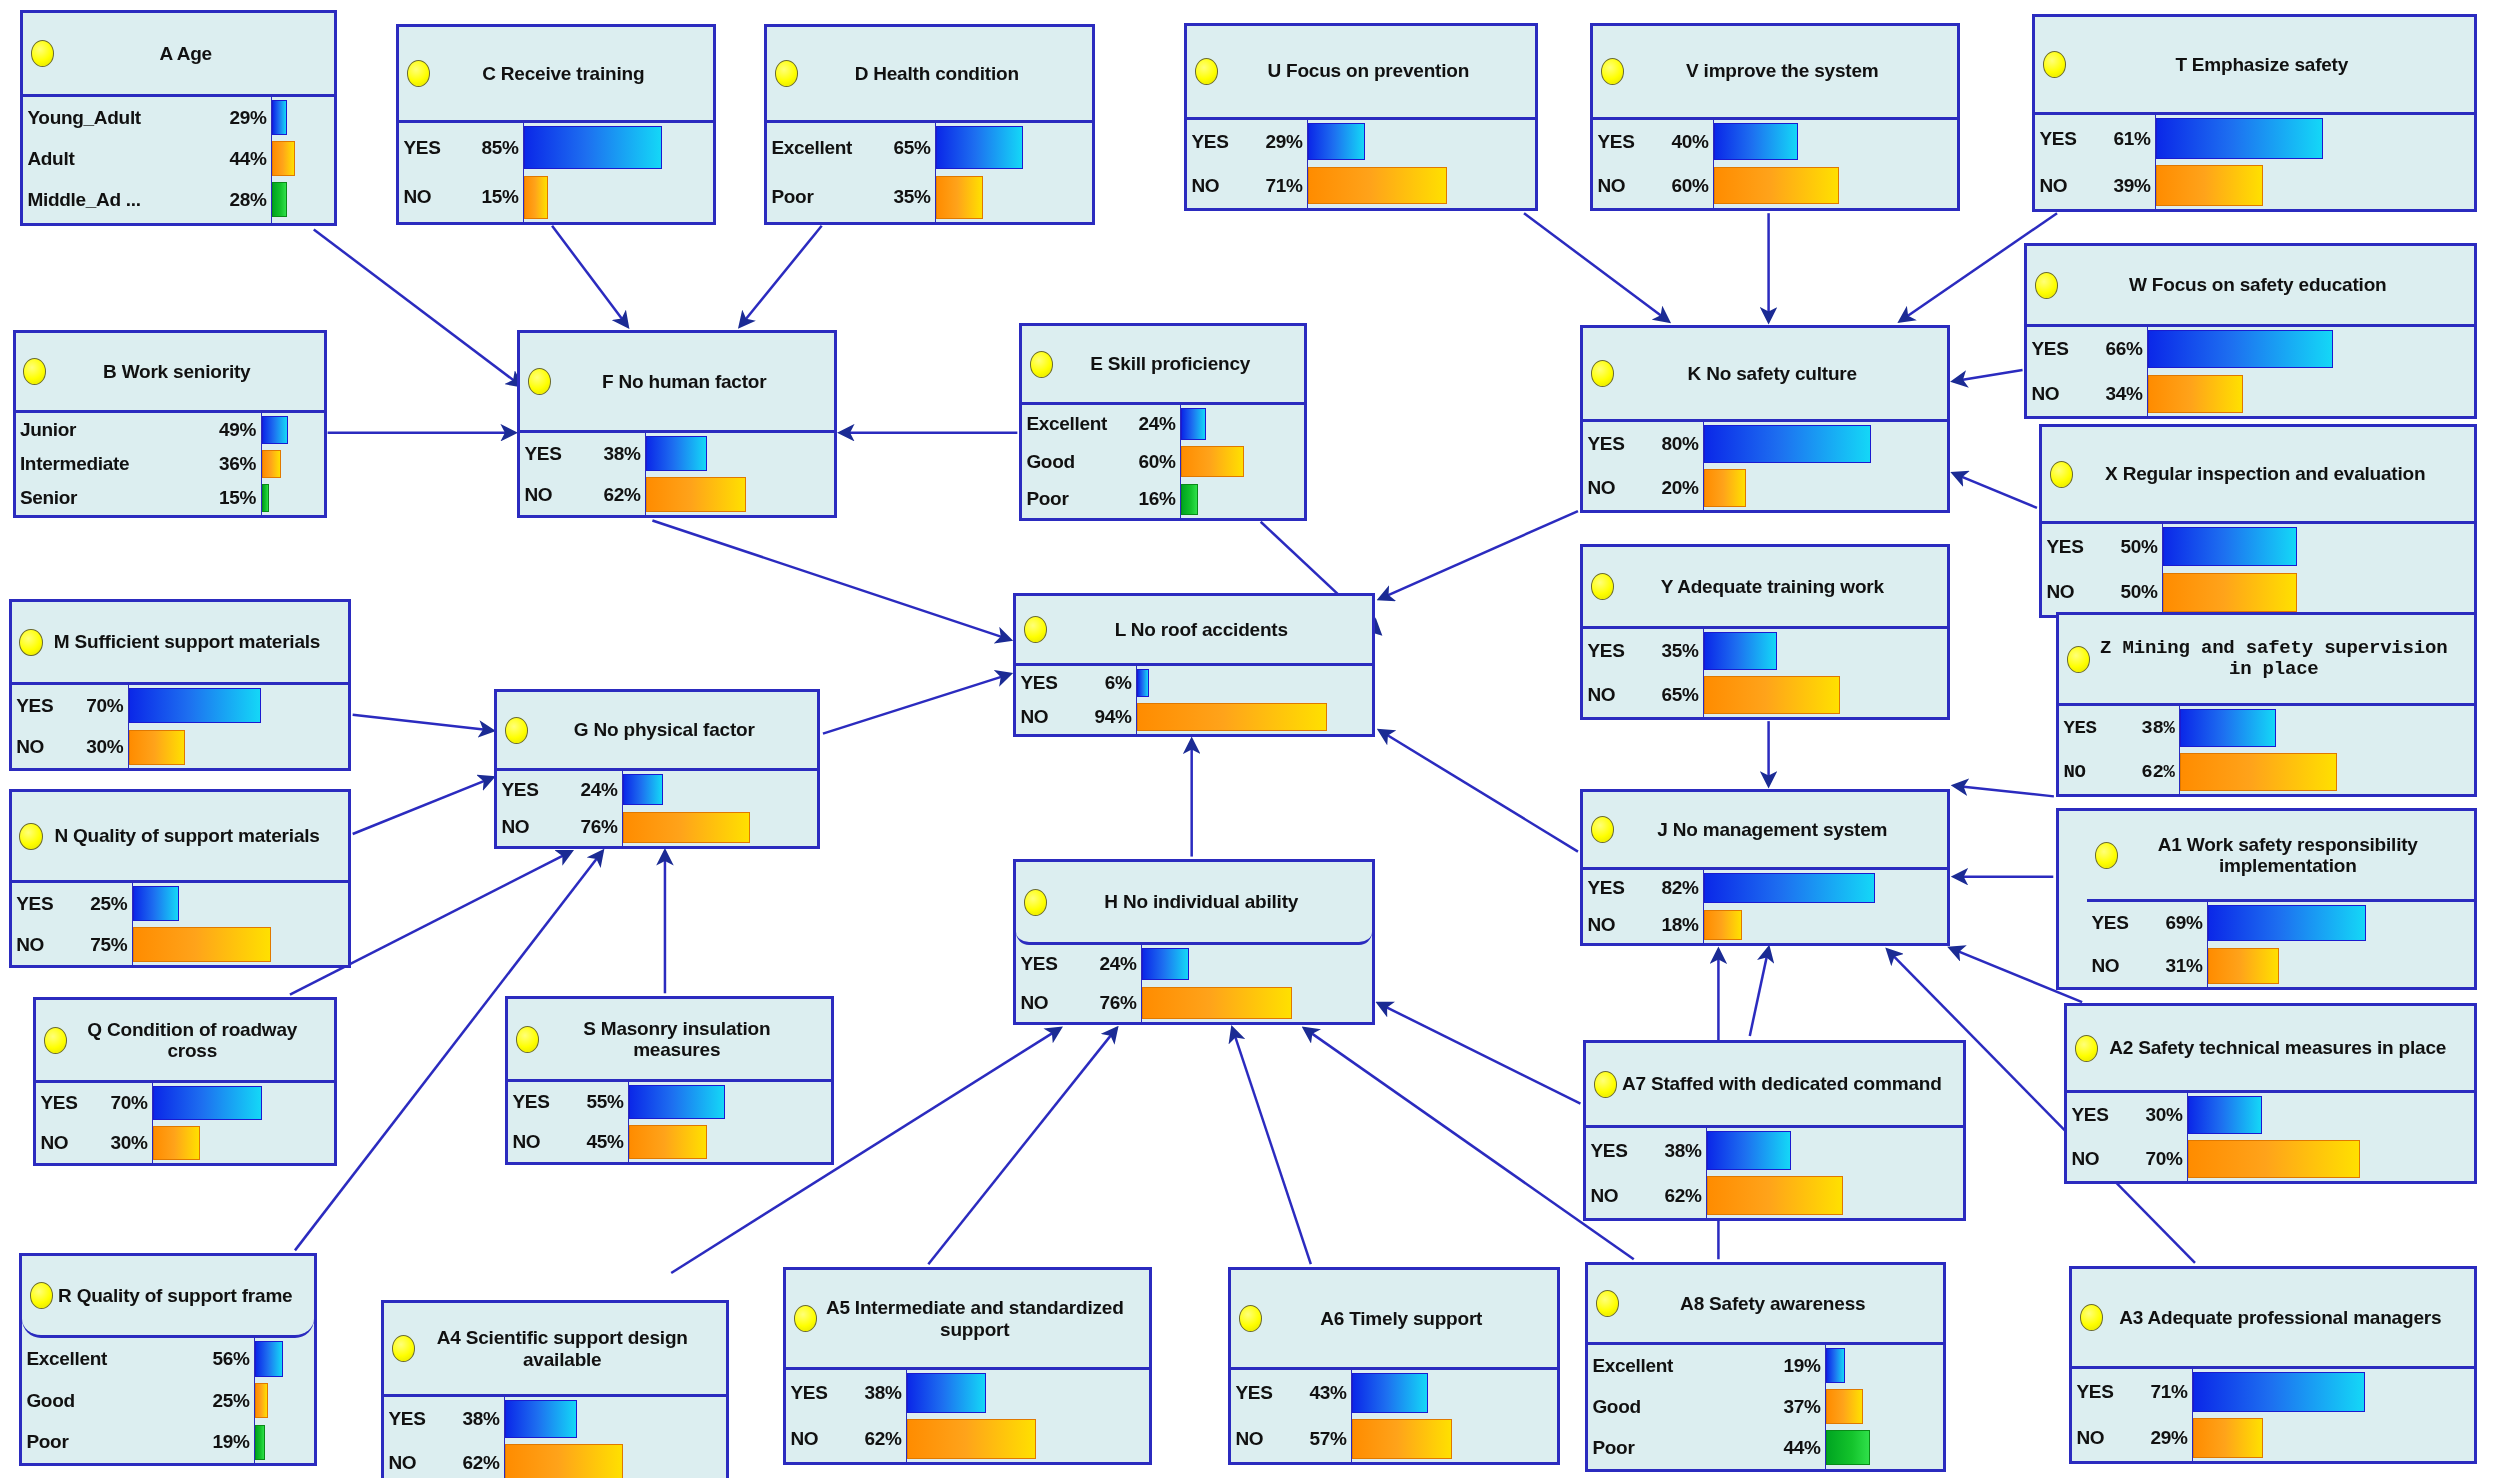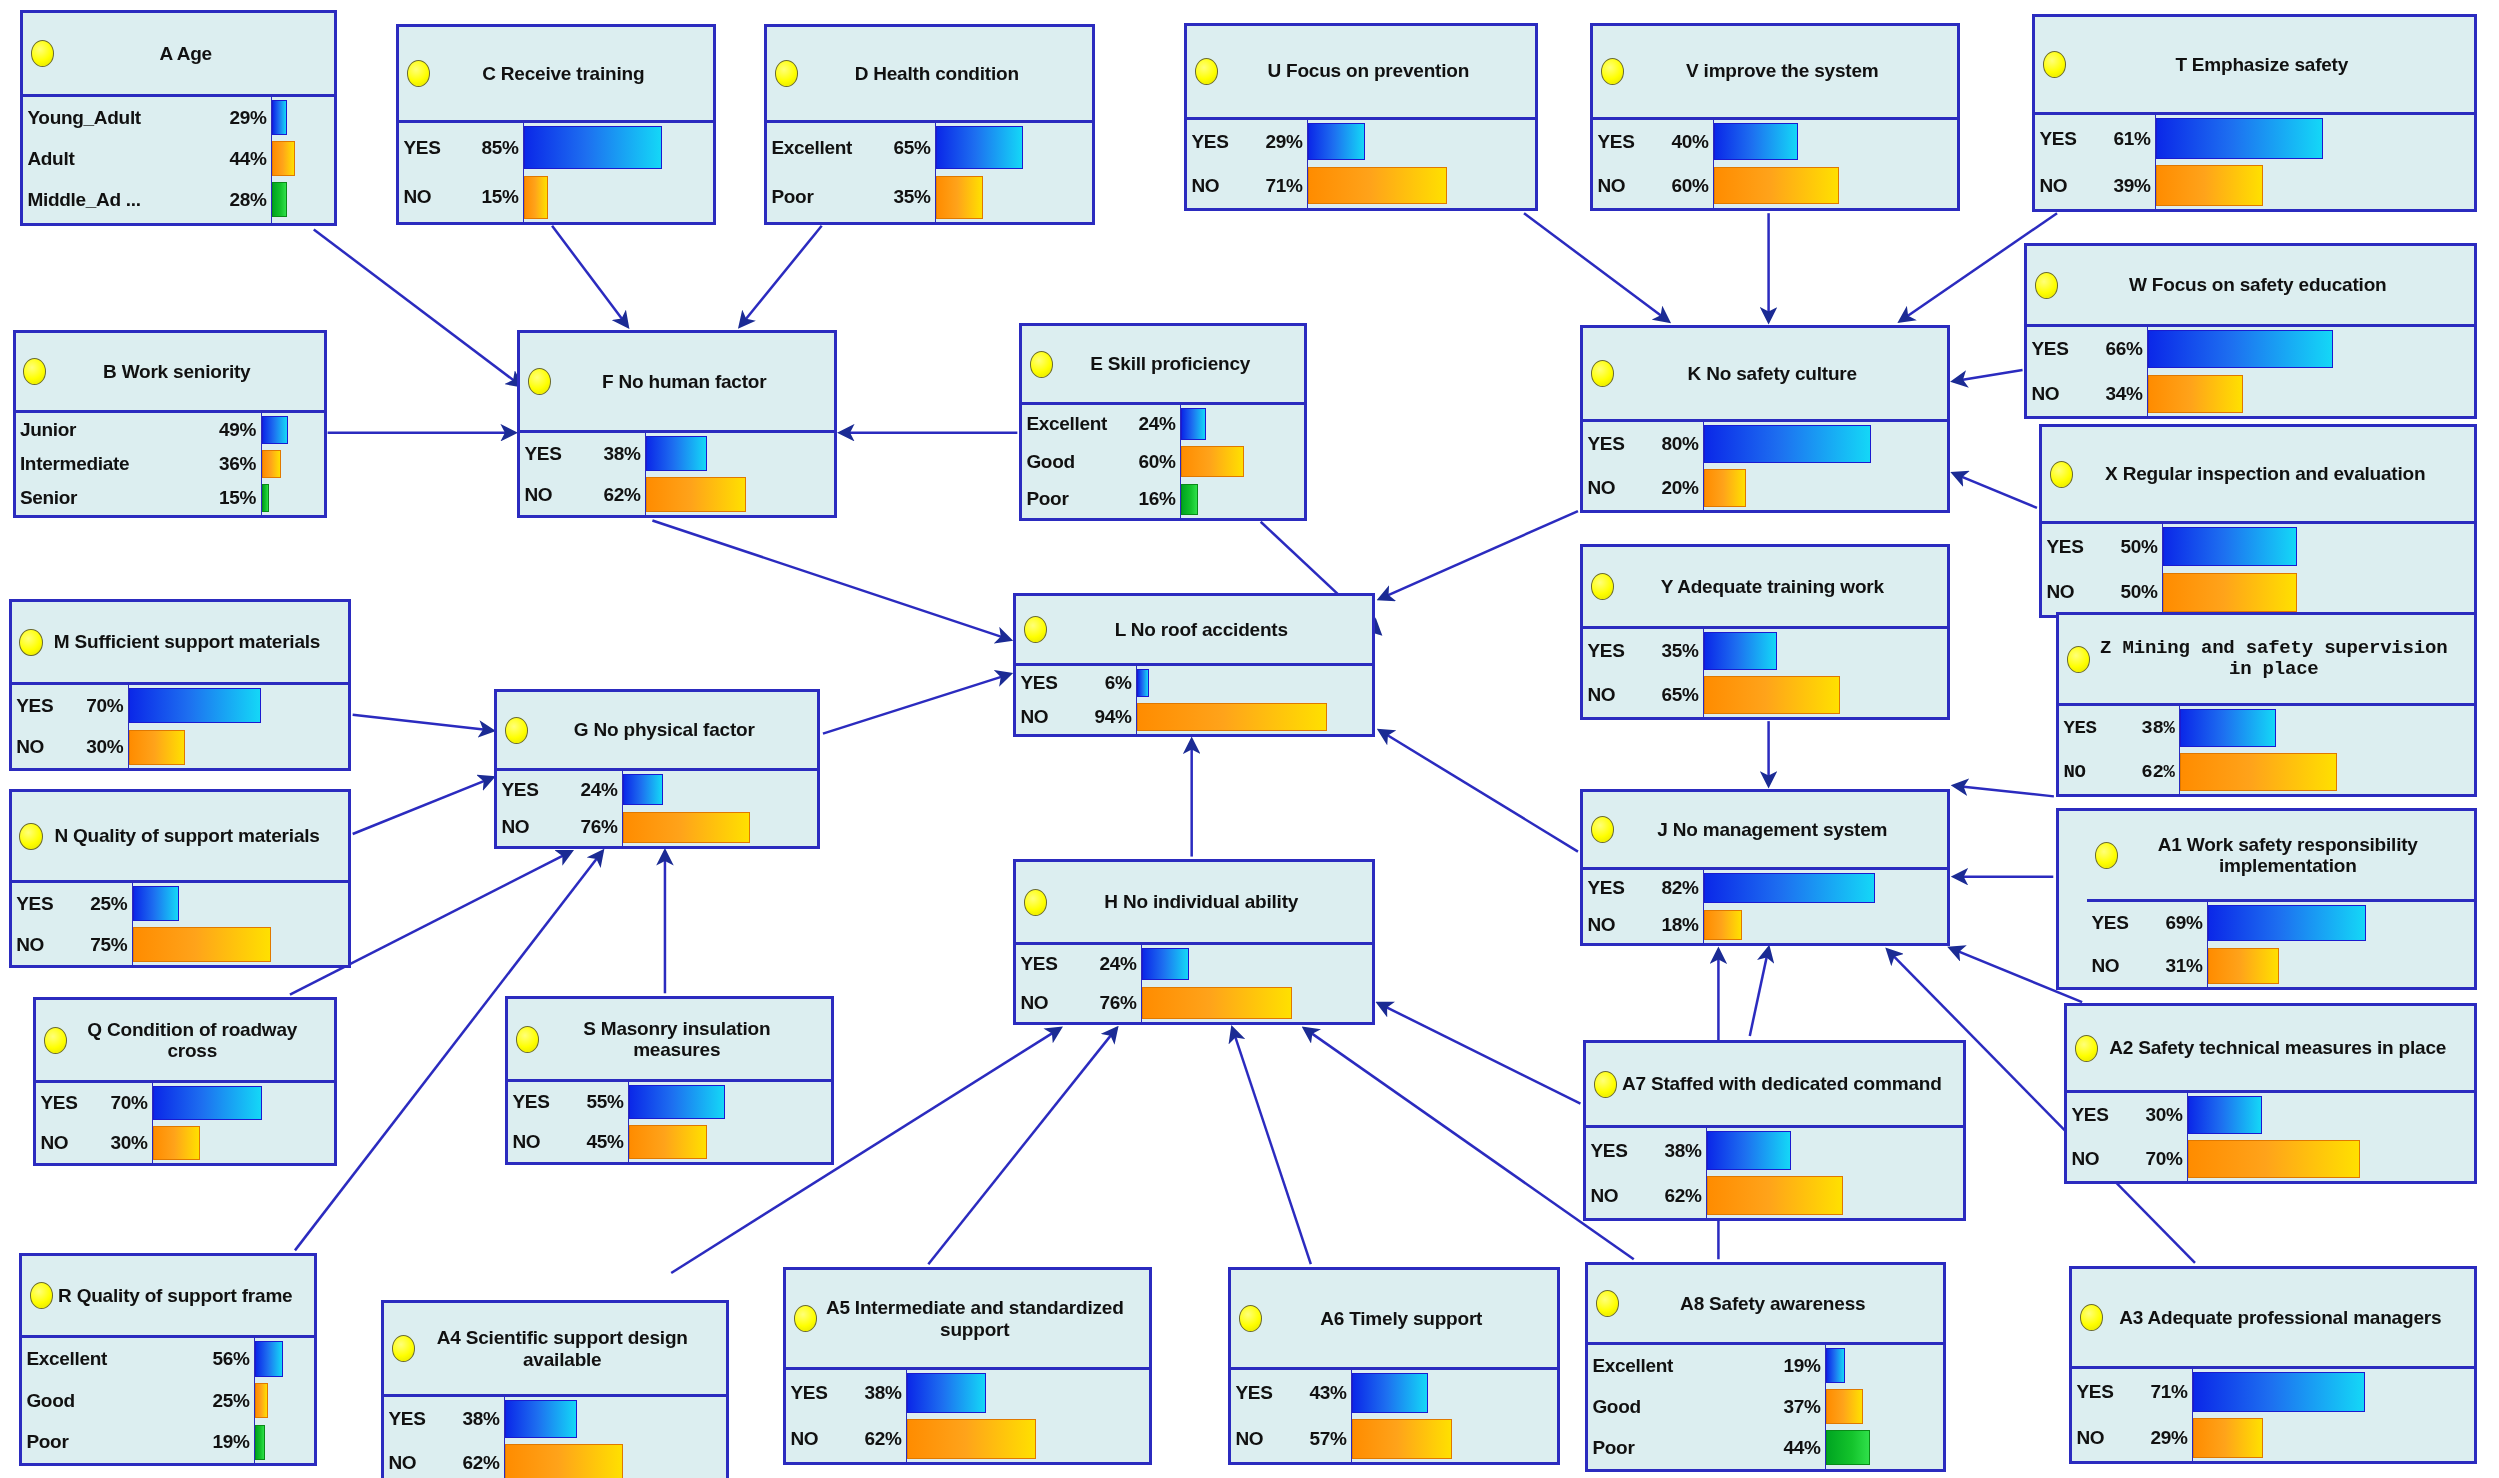--- a/index.html
+++ b/index.html
@@ -666,21 +666,21 @@
             <div class="barrow" style="height: 45px;">
               <div class="bar b" style="width: 59.34%;"></div>
             </div>
             <div class="barrow" style="height: 45px;">
               <div class="bar o" style="width: 26.66%;"></div>
             </div>
           </div>
         </div>
       </div>
       <div class="node" style="left: 1013px; top: 859px; width: 362px; height: 166px;">
-        <div class="node-head" style="height: 83px;">
+        <div class="node-head" style="height: 83px; border-radius: 13px;">
           <span class="bulb"></span>
           <span class="title">H No individual ability</span>
         </div>
         <div class="node-body" style="height: 77px;">
           <div class="labels" style="width: 125px;">
             <div class="lab" style="height: 41px;">
               <span class="nm">YES</span>
               <span class="vl">24%</span>
             </div>
             <div class="lab" style="height: 41px;">
@@ -796,21 +796,21 @@
             <div class="barrow" style="height: 46px;">
               <div class="bar b" style="width: 25.8%;"></div>
             </div>
             <div class="barrow" style="height: 46px;">
               <div class="bar o" style="width: 60.2%;"></div>
             </div>
           </div>
         </div>
       </div>
       <div class="node" style="left: 19px; top: 1253px; width: 298px; height: 213px;">
-        <div class="node-head" style="height: 82px;">
+        <div class="node-head" style="height: 82px; border-radius: 19px;">
           <span class="bulb"></span>
           <span class="title">R Quality of support frame</span>
         </div>
         <div class="node-body" style="height: 125px;">
           <div class="labels" style="width: 232px;">
             <div class="lab" style="height: 42px;">
               <span class="nm">Excellent</span>
               <span class="vl">56%</span>
             </div>
             <div class="lab" style="height: 42px;">

